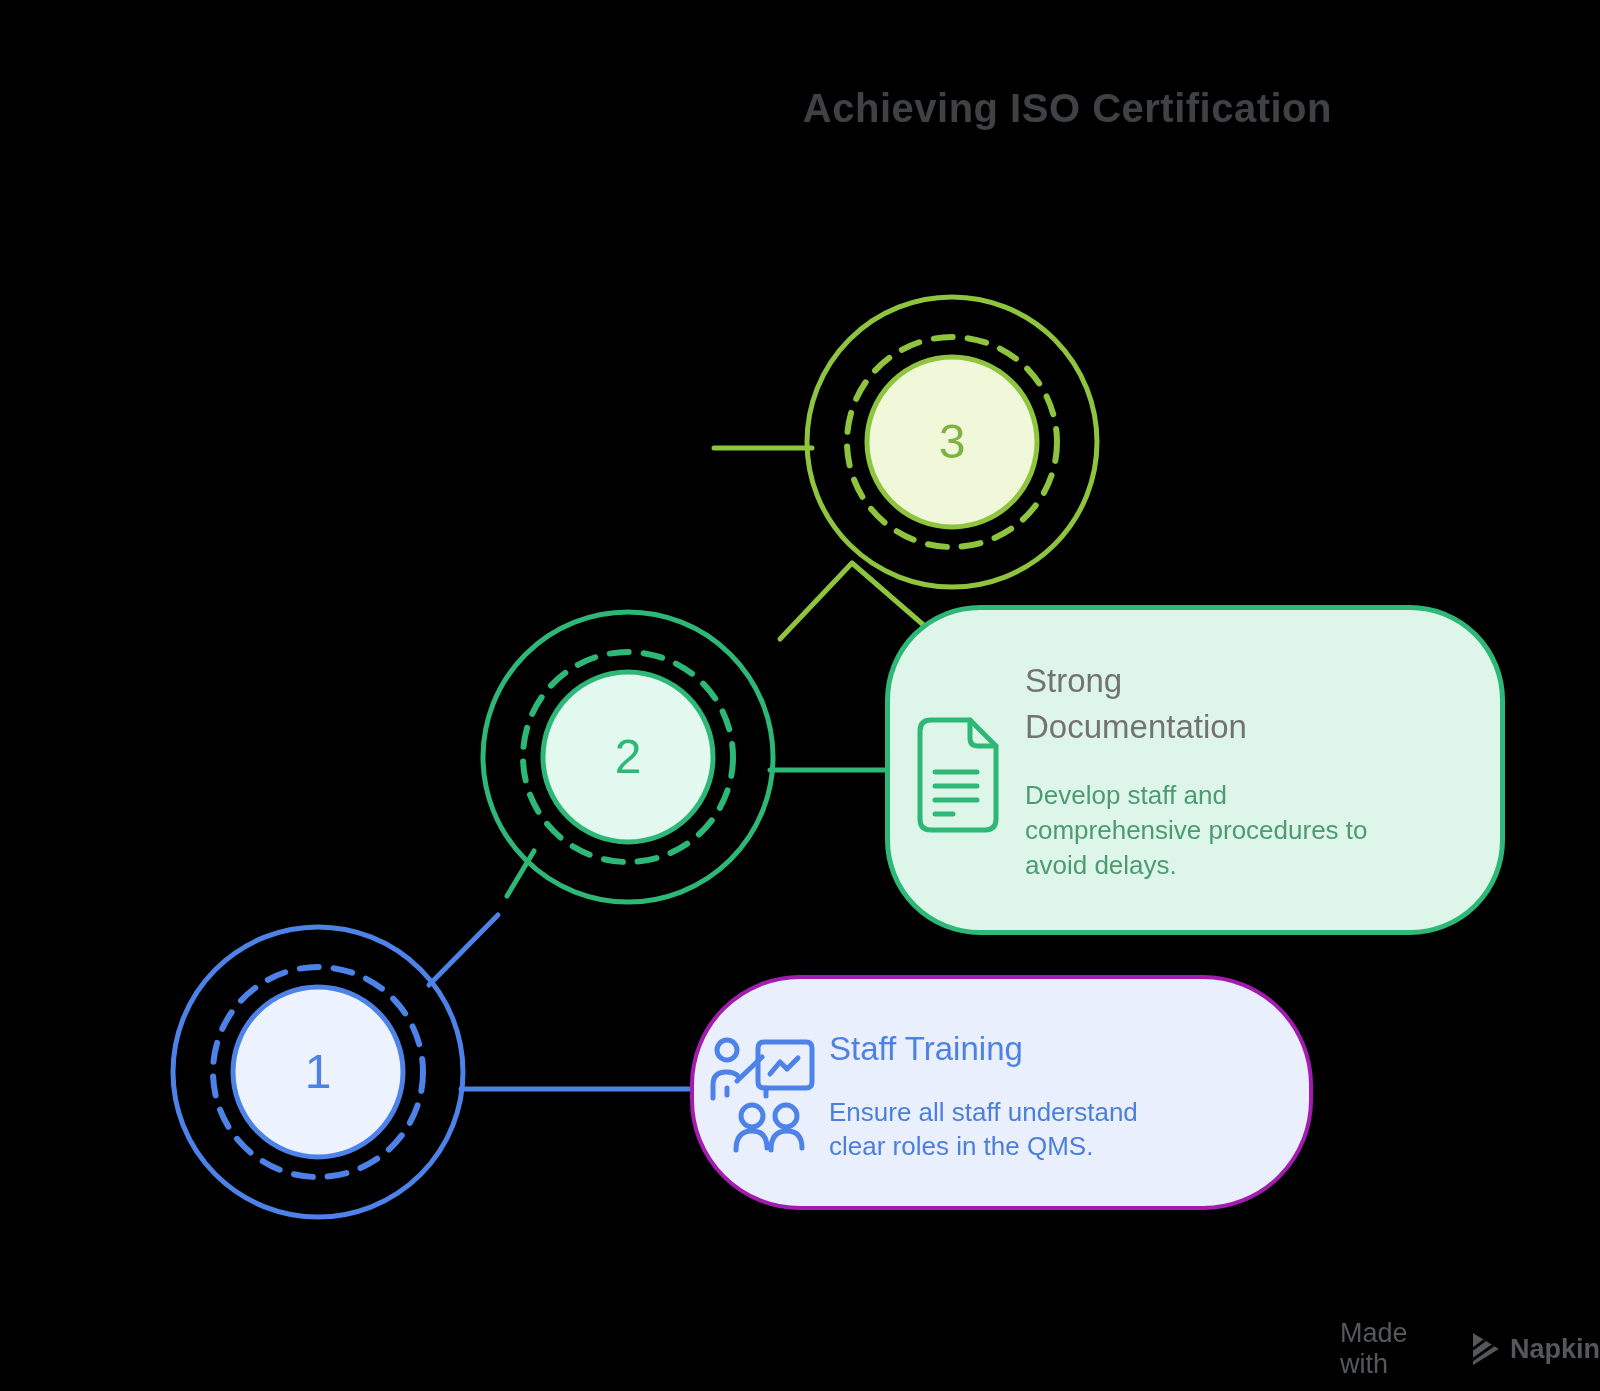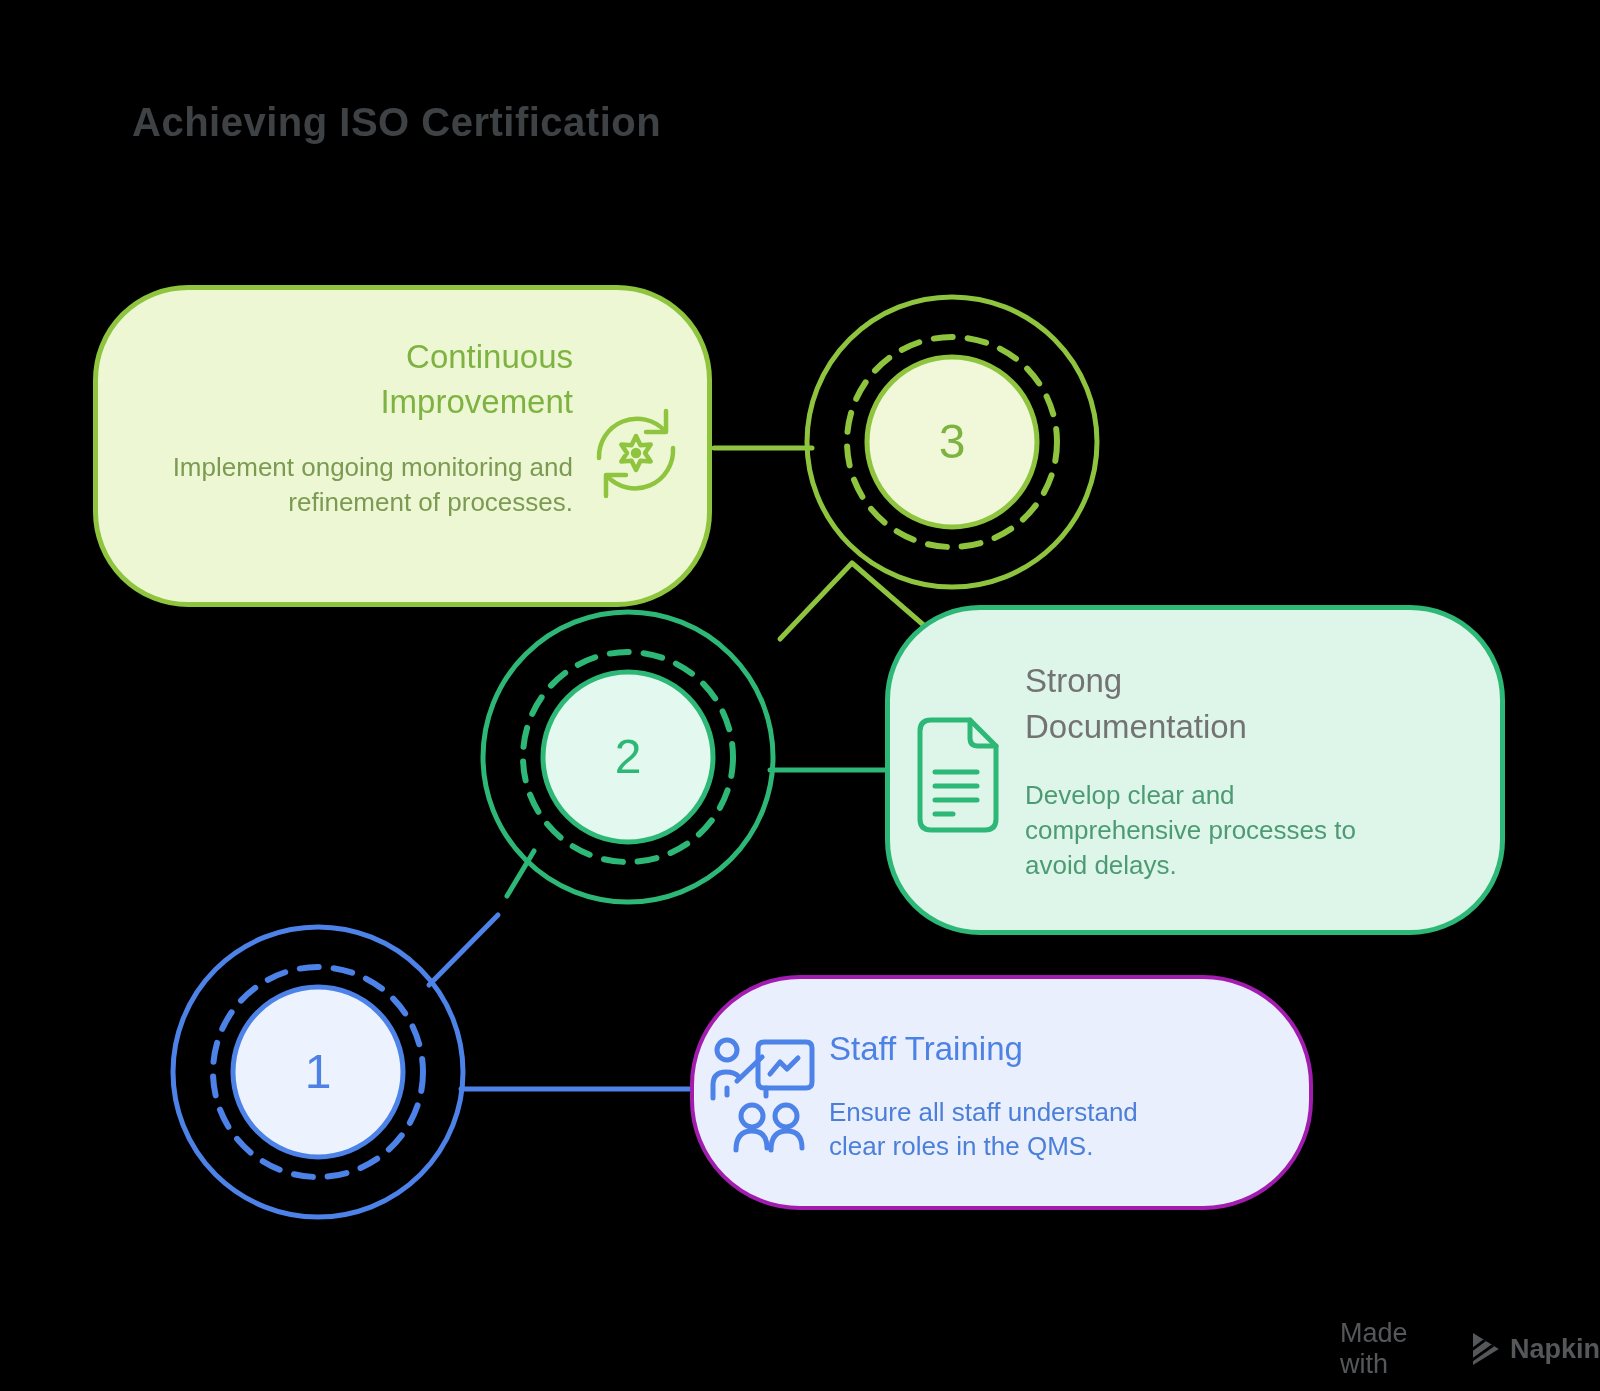--- a/index.html
+++ b/index.html
@@ -1,21 +1,21 @@
 <!DOCTYPE html>
 <html><head>
 <meta charset="utf-8">
 <style>
   html,body{margin:0;padding:0;background:#000;}
   #page{
     position:relative;width:1600px;height:1391px;background:#000000;
     font-family:"Liberation Sans", sans-serif;overflow:hidden;
   }
   .page-title{
-    position:absolute;left:132px;top:100px;width:1200px;text-align:left;
+    position:absolute;left:132px;top:86px;width:1200px;text-align:right;
     font-size:40px;font-weight:700;color:#3e4245;letter-spacing:0.5px;
   }
   svg.decor{position:absolute;left:0;top:0;}
   .num{
     position:absolute;width:100px;height:52px;line-height:52px;text-align:center;
     font-size:48px;font-weight:400;
   }
   .num.n1{left:268px;top:1046px;color:#4d82e4;}
   .num.n2{left:578px;top:731px;color:#2eb877;}
   .num.n3{left:902px;top:416px;color:#7eb342;}
@@ -86,41 +86,25 @@
       <circle cx="318" cy="1072" r="145"></circle>
       <circle cx="318" cy="1072" r="105" stroke-width="6" stroke-dasharray="19 15"></circle>
       <circle cx="318" cy="1072" r="85" fill="#edf3fe"></circle>
     </g>
   </svg>
 
   <div class="num n3">3</div>
   <div class="num n2">2</div>
   <div class="num n1">1</div>
 
-  <div class="card step3">
-    <div class="ctext">
-      <div class="ctitle">Continuous Improvement</div>
-      <div class="cbody">Implement ongoing monitoring and refinement of processes.</div>
-    </div>
-    <svg class="icon refresh" width="110" height="110" viewBox="0 0 110 110">
-      <g stroke="#8fc43e" stroke-width="4.5" fill="none" stroke-linecap="round" stroke-linejoin="round">
-        <path d="M16 60 A38 38 0 0 1 82 33"></path>
-        <path d="M83 13 L83 34 L63 34"></path>
-        <path d="M90 50 A38 38 0 0 1 24 78"></path>
-        <path d="M23 98 L23 77 L43 77"></path>
-        <path d="M53 38 L57.5 47.2 L67.7 46.5 L62 55 L67.7 63.5 L57.5 62.8 L53 72 L48.5 62.8 L38.3 63.5 L44 55 L38.3 46.5 L48.5 47.2 Z"></path>
-        <circle cx="53" cy="55" r="3" fill="#8fc43e"></circle>
-      </g>
-    </svg>
-  </div>
 
   <div class="card step2">
     <div class="ctext">
       <div class="ctitle">Strong Documentation</div>
-      <div class="cbody">Develop clear and comprehensive processes to avoid delays.</div>
+      <div class="cbody">Develop staff and comprehensive procedures to avoid delays.</div>
     </div>
     <svg class="icon doc" width="86" height="118" viewBox="0 0 86 118">
       <g stroke="#2eb877" stroke-width="5" fill="none" stroke-linecap="round" stroke-linejoin="round">
         <path d="M55 4 H16 Q5 4 5 15 V103 Q5 114 16 114 H70 Q81 114 81 103 V30 Z"></path>
         <path d="M55 4 V22 Q55 30 63 30 H81"></path>
         <path d="M20 56 H62"></path>
         <path d="M20 70 H62"></path>
         <path d="M20 84 H62"></path>
         <path d="M20 98 H38"></path>
       </g>

